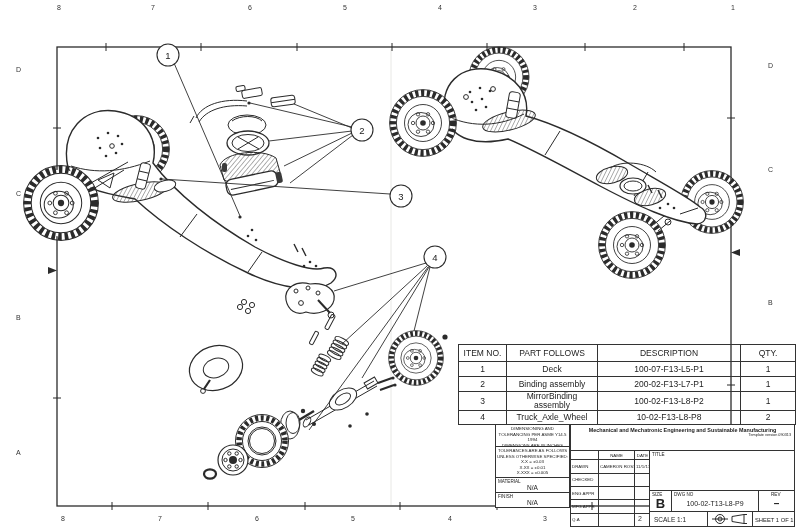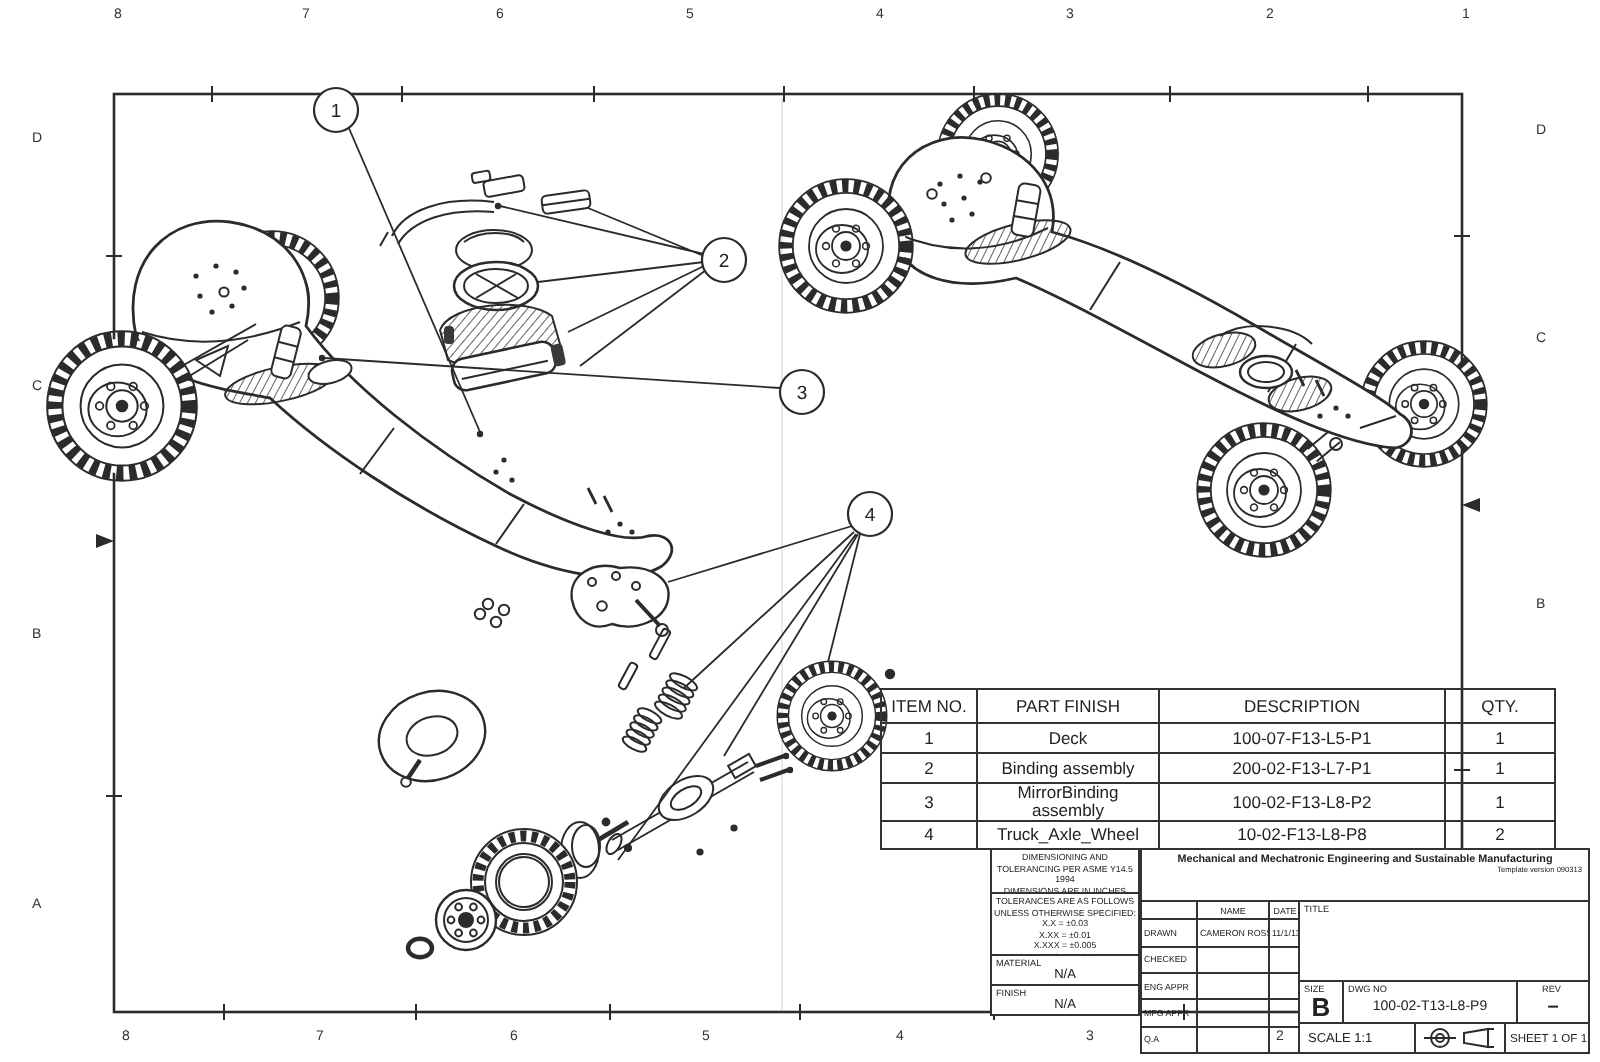--- a/index.html
+++ b/index.html
@@ -3,21 +3,21 @@
 <meta charset="utf-8">
 <style>
   html,body{margin:0;padding:0;background:#9a9a9a;}
   .sheet{
     position:relative;width:800px;height:531px;background:#ffffff;
     font-family:"Liberation Sans", sans-serif;color:#222;overflow:hidden;
   }
   .zone{position:absolute;font-size:7px;color:#333;transform:translate(-50%,0);}
   .zoneL{position:absolute;font-size:7px;color:#333;}
   
-  table.bom{position:absolute;left:440px;top:344px;width:337px;border-collapse:collapse;table-layout:fixed;}
+  table.bom{position:absolute;left:458px;top:344px;width:337px;border-collapse:collapse;table-layout:fixed;}
   table.bom td{border:1px solid #333;font-size:8.5px;text-align:center;vertical-align:middle;padding:0 1px;line-height:1.05;overflow:hidden;}
   
   .tb{position:absolute;border:1px solid #333;box-sizing:border-box;background:#fff;}
   .tiny{font-size:4.4px;line-height:1.25;}
   .notesbox div{text-align:center;}
   table.sign{position:absolute;left:570px;top:450px;width:80px;height:77px;border-collapse:collapse;table-layout:fixed;}
   table.sign td{border:1px solid #333;font-size:4.4px;padding:0 1px;vertical-align:middle;overflow:hidden;white-space:nowrap;}
   .lbl{font-size:4.6px;position:absolute;left:2px;top:1px;}
   svg{position:absolute;left:0;top:0;}
   svg *{vector-effect:none;}
@@ -322,21 +322,21 @@
   <table class="bom">
     <colgroup>
         <col style="width:48px">
         <col style="width:91px">
         <col style="width:143px">
         <col style="width:55px">
       </colgroup>
     <tbody>
         <tr style="height:17px">
       <td>ITEM NO.</td>
-      <td>PART FINISH</td>
+      <td>PART FOLLOWS</td>
       <td>DESCRIPTION</td>
       <td>QTY.</td>
     </tr>
     <tr style="height:15px">
       <td>1</td>
       <td>Deck</td>
       <td>100-07-F13-L5-P1</td>
       <td>1</td>
     </tr>
     <tr style="height:15px">

